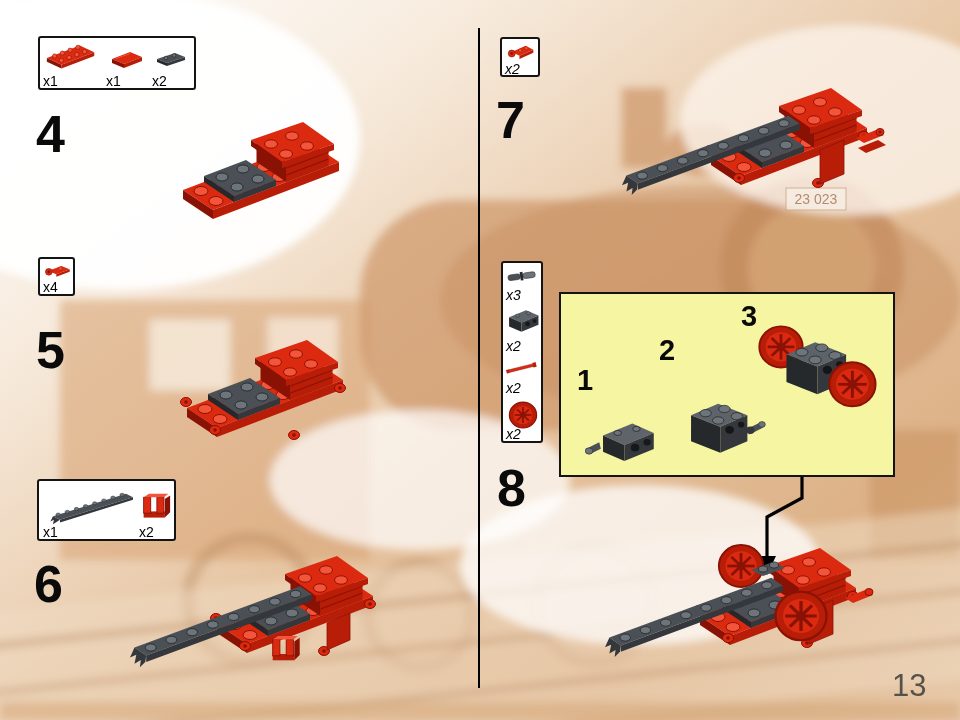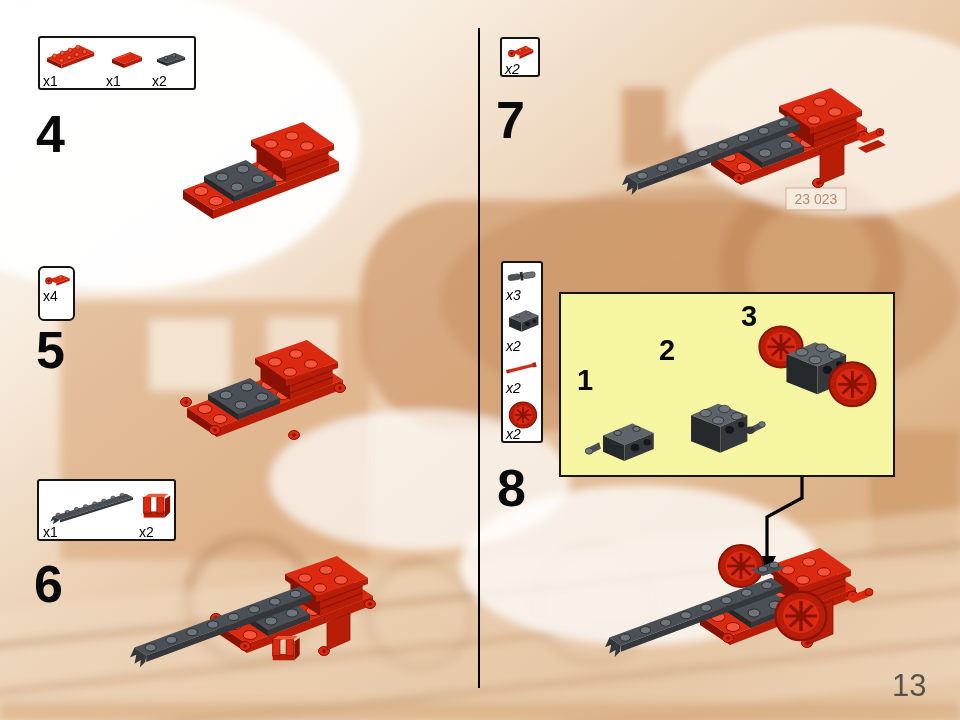--- a/index.html
+++ b/index.html
@@ -342,21 +342,21 @@
     <svg class="picon" style="left:114px;top:10px;" width="36" height="22" viewBox="0 0 36 22">
         <use href="#symG12"></use>
       </svg>
     <span class="plabel" style="left:112px;top:36px;">x2</span>
   </div>
   <div class="stepnum" style="left:36px;top:108px;">4</div>
   <svg class="abs" style="left:168px;top:120px;" width="185" height="110" viewBox="0 0 185 110">
       <use href="#asm4"></use>
     </svg>
 
-  <div class="pbox" style="left:38px;top:266px;width:37px;height:55px;border-radius:6px;">
+  <div class="pbox" style="left:38px;top:257px;width:37px;height:39px;">
     <svg class="picon" style="left:2px;top:2px;" width="32" height="20" viewBox="0 0 36 24">
         <use href="#symClip"></use>
       </svg>
     <span class="plabel" style="left:3px;top:21px;">x4</span>
   </div>
   <div class="stepnum" style="left:36px;top:324px;">5</div>
   <svg class="abs" style="left:172px;top:338px;" width="185" height="110" viewBox="0 0 185 110">
       <use href="#asm5"></use>
     </svg>
 

